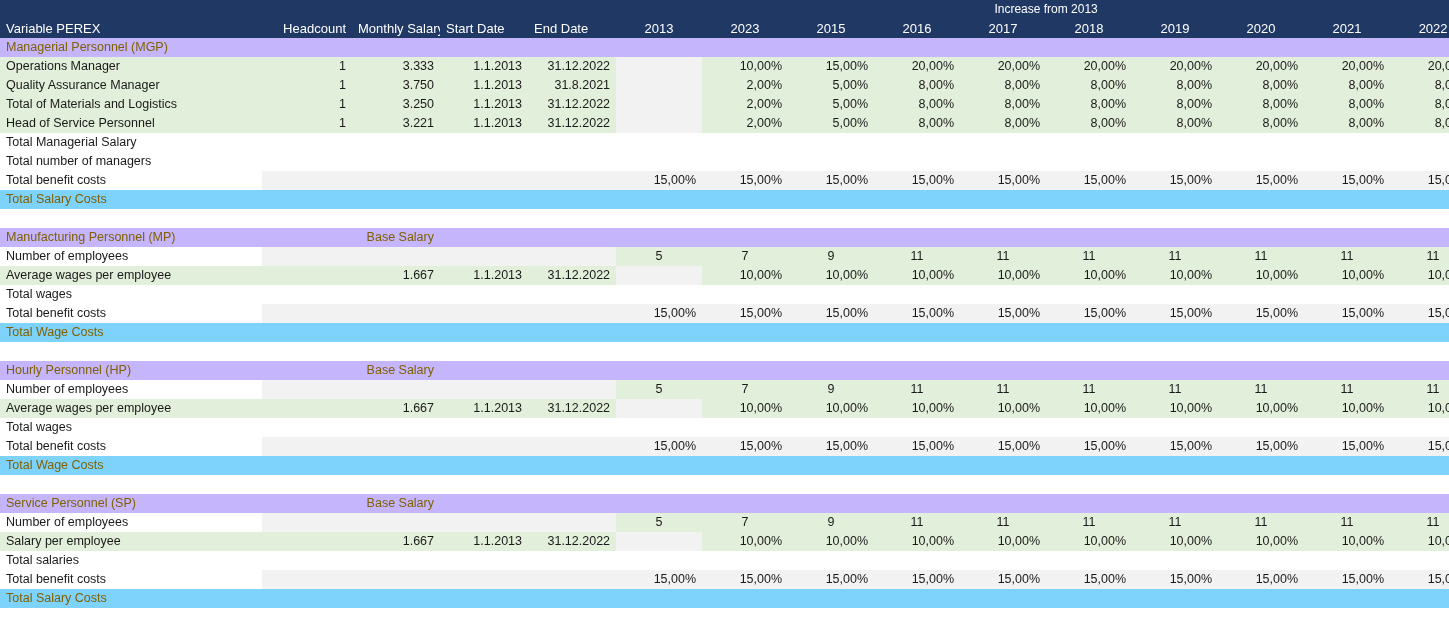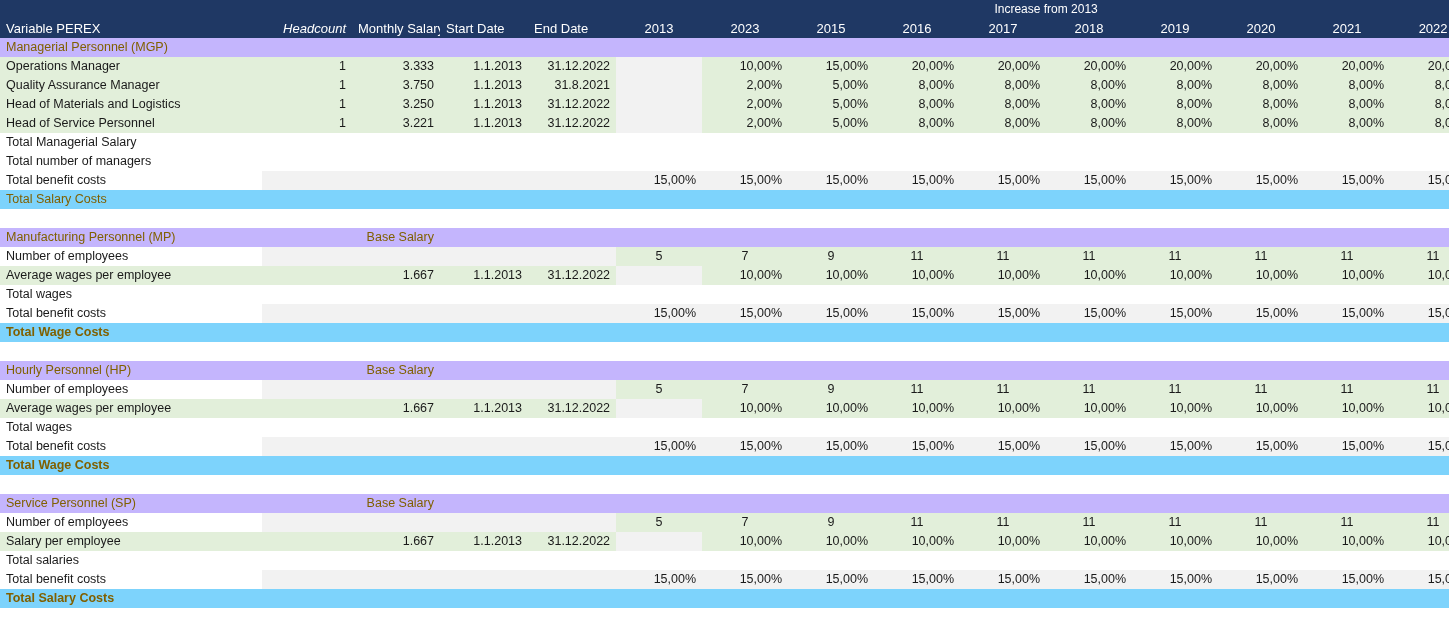--- a/index.html
+++ b/index.html
@@ -40,21 +40,21 @@
   
   .hdr-band {
     background: #1f3864;
     color: #ffffff;
   }
   .hdr-top td { height: 18px; line-height: 18px; font-size: 12px; }
   .hdr-row td { height: 21px; line-height: 21px; font-size: 13px; }
   .hdr-title { font-weight: bold; text-align: left; }
   .hdr-center { text-align: center; font-weight: bold; }
   .hdr-left { text-align: left; }
-  .hdr-right { text-align: right; font-style: italic; }
+  .hdr-right { text-align: right; }
   .inc-title { text-align: center; font-weight: bold; font-size: 12px; }
 
   
   .sect-title td {
     color: #806000;
     font-weight: bold;
     background: #c4b5fd;
   }
   
   .lbl { text-align: left; }
@@ -63,21 +63,21 @@
   .green { background: #e2efda; }
   .grey  { background: #f2f2f2; }
   .white { background: #ffffff; }
 
   .total-band td {
     background: #7dd3fc;
     color: #806000;
     font-weight: bold;
   }
   .total-band.sub td {
-    font-weight: bold;
+    font-weight: normal;
     margin-top: 32px;
   }
   .spacer td { background: #ffffff; height: 19px; }
   .base-sal { text-align: right; color: #1a1a1a; }
   .row-default td { background: #ffffff; }
 </style>
 </head>
 <body>
 
 <table class="sheet">
@@ -165,21 +165,21 @@
         <td class="num green">5,00%</td>
         <td class="num green">8,00%</td>
         <td class="num green">8,00%</td>
         <td class="num green">8,00%</td>
         <td class="num green">8,00%</td>
         <td class="num green">8,00%</td>
         <td class="num green">8,00%</td>
         <td class="num green">8,00%</td>
       </tr>
       <tr class="row-green">
-        <td class="lbl green">Head of Materials and Logistics</td>
+        <td class="lbl green">Total of Materials and Logistics</td>
         <td class="num green">1</td>
         <td class="num green">3.250</td>
         <td class="num green">1.1.2013</td>
         <td class="num green">31.12.2022</td>
         <td class="num grey"></td>
         <td class="num green">2,00%</td>
         <td class="num green">5,00%</td>
         <td class="num green">8,00%</td>
         <td class="num green">8,00%</td>
         <td class="num green">8,00%</td>

